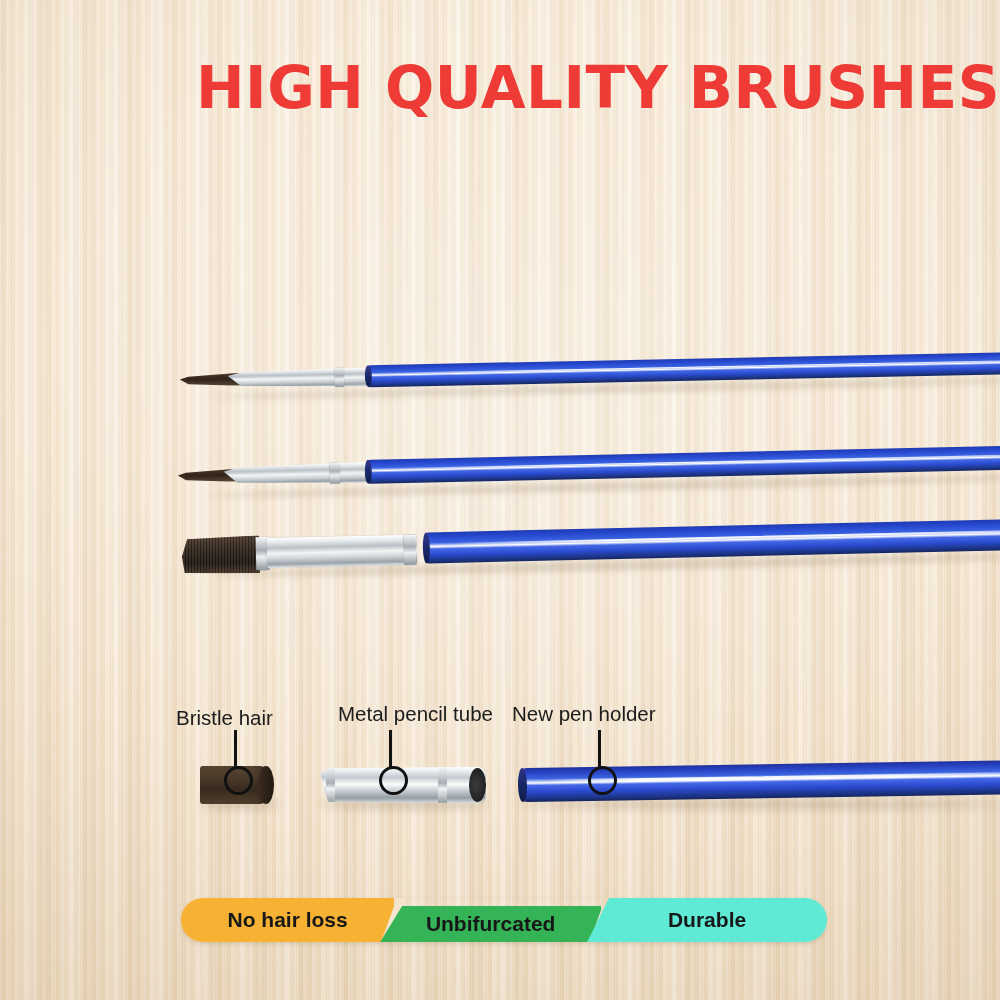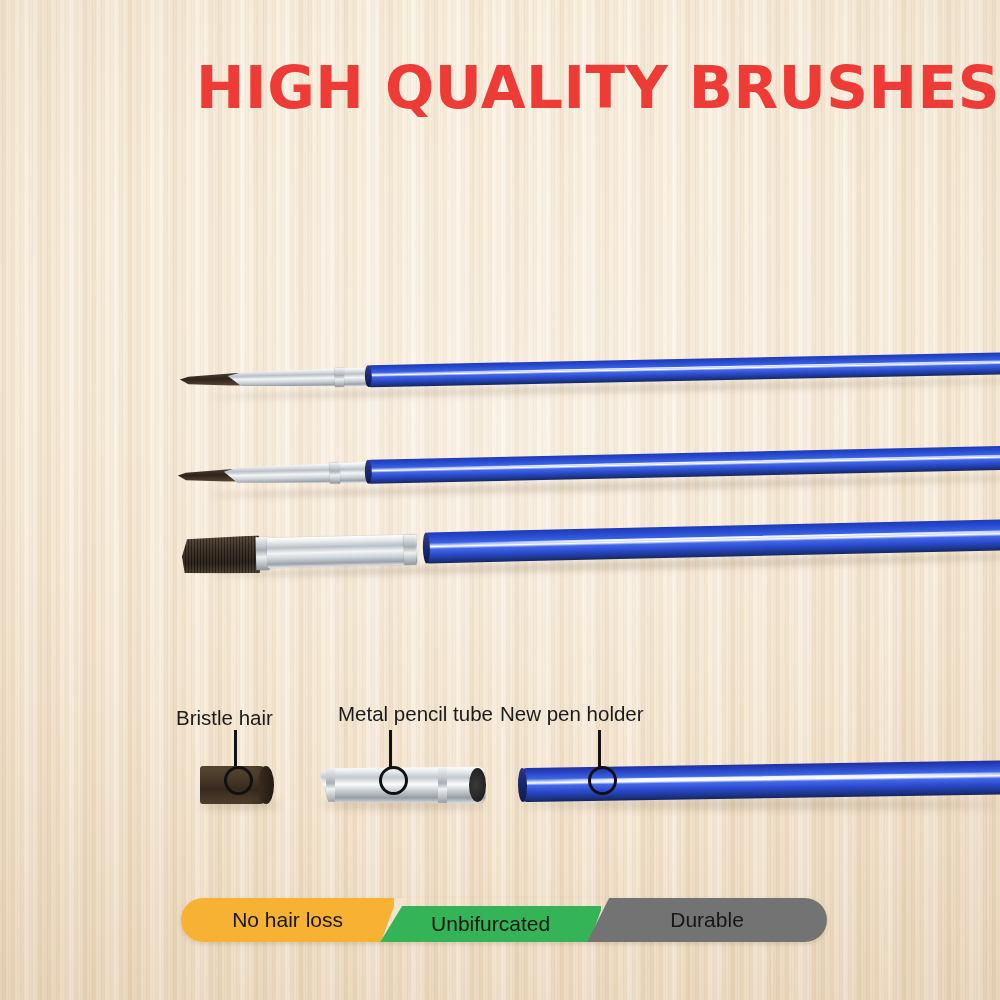--- a/index.html
+++ b/index.html
@@ -114,26 +114,26 @@
   .piece-handle .cap{position:absolute;left:-2px;top:0;bottom:0;width:9px;
     background:linear-gradient(180deg,#2e3487,#172763,#101d4a);border-radius:50%/50%;}
   .piece-shadow{position:absolute;border-radius:50%;
     background:rgba(125,100,70,.25);filter:blur(4px);}
 
   
   .pillbar{position:absolute;left:181px;top:898px;width:646px;height:44px;
     border-radius:22px;overflow:hidden;display:flex;
     box-shadow:0 2px 4px rgba(140,110,75,.22);}
   .seg{position:relative;display:flex;align-items:center;justify-content:center;
-    font-size:21px;color:#171717;font-family:"Liberation Sans",sans-serif;}
+    font-size:21px;color:#171717;font-family:"Liberation Sans",sans-serif;font-weight:bold;}
   .seg.amber{background:#f7b233;flex:0 0 33.0%;}
   .seg.green{background:#36b css-placeholder;margin-top:8px;}
   .seg.green{background:#35b457;flex:0 0 34.2%;margin-left:-14px;
     clip-path:polygon(22px 0,100% 0,100% 100%,0 100%);}
-  .seg.red{background:#737373;flex:1 1 auto;margin-left:-14px;
+  .seg.red{background:#5eead4;flex:1 1 auto;margin-left:-14px;
     clip-path:polygon(22px 0,100% 0,100% 100%,0 100%);}
   .slash{position:absolute;top:-2px;height:calc(100% + 4px);width:9px;
     background:#f3e4cd;transform:skewX(-20deg);}
 </style>
 </head>
 <body>
 
 <div id="stage">
 
   <div class="bg"></div>
@@ -186,21 +186,21 @@
   <div class="callout-label" style="left:308px;top:702px;margin-left:30px;">Metal pencil tube</div>
   <div class="leader" style="left:389px;top:730px;height:46px;"></div>
   <div class="piece-shadow" style="left:320px;top:800px;width:168px;height:9px;"></div>
   <div class="piece-tube" style="left:320px;top:766px;width:166px;height:38px;">
     <div class="tband" style="left:6px;"></div>
     <div class="tband" style="left:118px;"></div>
     <div class="tend"></div>
   </div>
   <div class="ring" style="left:379px;top:766px;"></div>
 
-  <div class="callout-label" style="left:500px;top:702px;">New pen holder</div>
+  <div class="callout-label" style="left:512px;top:702px;">New pen holder</div>
   <div class="leader" style="left:598px;top:730px;height:46px;"></div>
   <div class="piece-shadow" style="left:520px;top:800px;width:480px;height:9px;"></div>
   <div class="piece-handle" style="left:520px;top:768px;width:490px;height:34px;transform:rotate(-0.9deg);transform-origin:left center;">
     <div class="gloss"></div>
     <div class="cap"></div>
   </div>
   <div class="ring" style="left:588px;top:766px;"></div>
 
   <div class="pillbar">
     <div class="seg amber">

